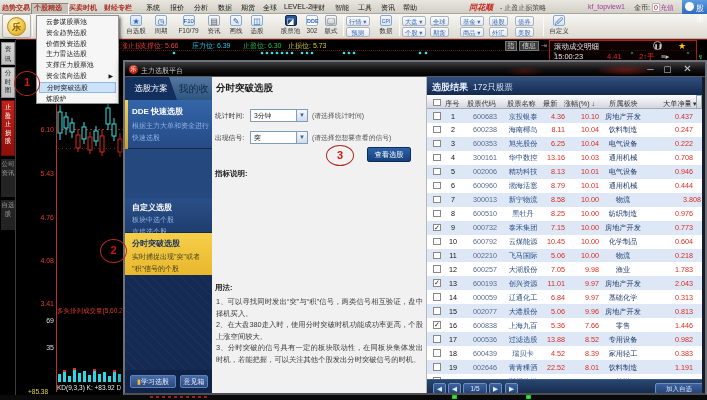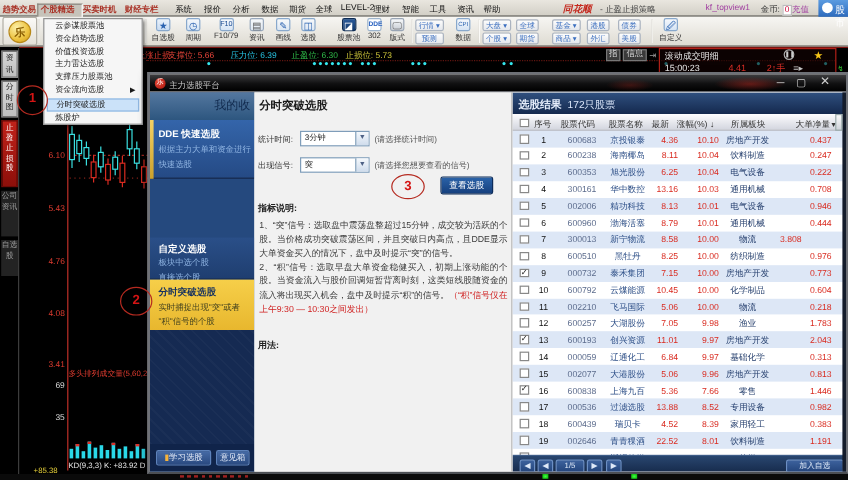--- a/index.html
+++ b/index.html
@@ -294,20 +294,21 @@
    <span class="ab" style="left:380px;top:4px;width:40px;height:10px;background:radial-gradient(ellipse at center,rgba(190,40,30,.28),transparent 70%)"></span>
    <span class="ab" style="left:4px;top:3px;width:9px;height:9px;border-radius:50%;background:radial-gradient(circle at 35% 35%,#e84a3a,#a81208);color:#fff;font-size:6px;line-height:9px;text-align:center">乐</span>
    <span class="t">主力选股平台</span>
    <span class="wbtn" style="left:519px">─</span>
    <span class="wbtn" style="left:536px">▢</span>
    <span class="wbtn" style="left:556px;font-size:10px">✕</span>
  </div>
  <div class="ab" id="sidebar">
    <div id="stabs">
         <div id="stab2">我的收藏</div>
+        <div id="stab1">选股方案</div>
       </div>
    <div id="goldstrip"></div>
    <div class="sec" style="top:23px;height:49px;background:linear-gradient(#3465aa,#254a85)">
      <div class="t1" style="top:6px">DDE  快速选股</div>
      <div class="t2" style="top:20px">根据主力大单和资金进行<br>快速选股</div>
    </div>
    <div class="sec" style="top:121px;height:35px;background:linear-gradient(#2a4f88,#1f3e70)">
      <div class="t1" style="top:4px">自定义选股</div>
      <div class="t2" style="top:16px">板块中选个股<br>直接选个股</div>
    </div>
@@ -324,22 +325,22 @@
  <div class="ab" id="pmain">
   <div class="lbl" style="left:4px;top:5px;font-size:9.5px;font-weight:bold;color:#1a1a1a">分时突破选股</div>
   <div class="lbl" style="left:3px;top:34px">统计时间:</div>
   <div class="ddl" style="left:38px;top:32px">3分钟<i>▼</i></div>
   <div class="lbl" style="left:100px;top:34px;color:#555">(请选择统计时间)</div>
   <div class="lbl" style="left:3px;top:56px">出现信号:</div>
   <div class="ddl" style="left:38px;top:54px">突<i>▼</i></div>
   <div class="lbl" style="left:100px;top:56px;color:#555">(请选择您想要查看的信号)</div>
   <div id="gobtn">查看选股</div>
   <div class="lbl" style="left:3px;top:92px;font-weight:bold;color:#222;font-size:7.5px">指标说明:</div>
-  <div class="para" style="top:105px">1、“突”信号：选取盘中震荡盘整超过15分钟，成交较为活跃的个股。当价格成功突破震荡区间，并且突破日内高点，且DDE显示大单资金买入的情况下，盘中及时提示“突”的信号。<br>2、“积”信号：选取早盘大单资金稳健买入，初期上涨动能的个股。当资金流入与股价回调短暂背离时刻，这类短线股随资金的流入将出现买入机会，盘中及时提示“积”的信号。<span class="red">（“积”信号仅在上午9:30 — 10:30之间发出）</span></div>
   <div class="lbl" style="left:3px;top:206px;font-weight:bold;color:#222;font-size:7.5px">用法:</div>
+  <div class="para" style="top:219px">1、可以寻找同时发出“突”与“积”信号，两类信号相互验证，盘中择机买入。<br>2、在大盘380走入时，使用分时突破时机功能成功率更高，个股上涨空间较大。<br>3、分时突破的信号具有一定的板块联动性，在同板块集体发出时机，若能把握，可以关注其他个股发出分时突破信号的时机。</div>
  </div>
  <div class="ab" id="rpanel">
   <div id="rphead">
         <b style="position:absolute;left:5px;top:4px;font-size:9px">选股结果</b>
         <span style="position:absolute;left:46px;top:5px;color:#d9e5f8">172只股票</span>
       </div>
   <div id="rcols">
     <span class="cbx" style="top:3.5px"></span>
     <span class="cell" style="left:18px;top:3.5px">序号</span>
     <span class="cell" style="left:40px;top:3.5px">股票代码</span>
@@ -411,21 +412,21 @@
           <span class="cell" style="left:230px;width:36px;text-align:right;color:#d92b20">0.444</span>
         </div>
         <div class="rrow blue" style="top:115.69999999999999px">
           <span class="cbx"></span>
           <span class="cell" style="left:18px;width:16px;text-align:center;color:#111">7</span>
           <span class="cell" style="left:42px;width:32px;text-align:center;color:#5b6b8c">300013</span>
           <span class="cell" style="left:76px;width:40px;text-align:center;color:#2d4f87">新宁物流</span>
           <span class="cell" style="left:108px;width:30px;text-align:right;color:#d92b20">8.58</span>
           <span class="cell" style="left:142px;width:30px;text-align:right;color:#d92b20">10.00</span>
           <span class="cell" style="left:170px;width:52px;text-align:center;color:#223c6b">物流</span>
-          <span class="cell" style="left:214px;width:36px;text-align:center;color:#d92b20">3.808</span>
+          <span class="cell" style="left:238px;width:36px;text-align:right;color:#d92b20">3.808</span>
         </div>
         <div class="rrow" style="top:129.64999999999998px">
           <span class="cbx"></span>
           <span class="cell" style="left:18px;width:16px;text-align:center;color:#111">8</span>
           <span class="cell" style="left:42px;width:32px;text-align:center;color:#5b6b8c">600510</span>
           <span class="cell" style="left:76px;width:40px;text-align:center;color:#2d4f87">黑牡丹</span>
           <span class="cell" style="left:108px;width:30px;text-align:right;color:#d92b20">8.25</span>
           <span class="cell" style="left:142px;width:30px;text-align:right;color:#d92b20">10.00</span>
           <span class="cell" style="left:170px;width:52px;text-align:center;color:#223c6b">纺织制造</span>
           <span class="cell" style="left:230px;width:36px;text-align:right;color:#d92b20">0.976</span>

